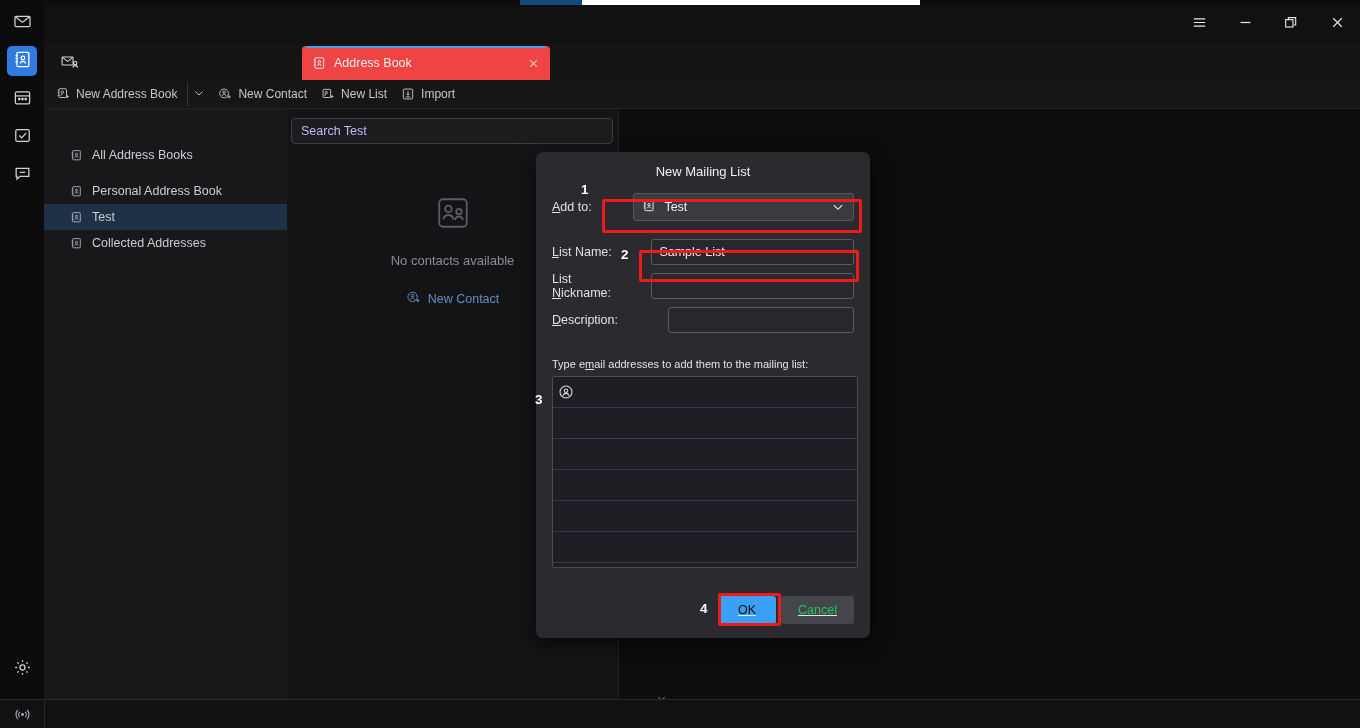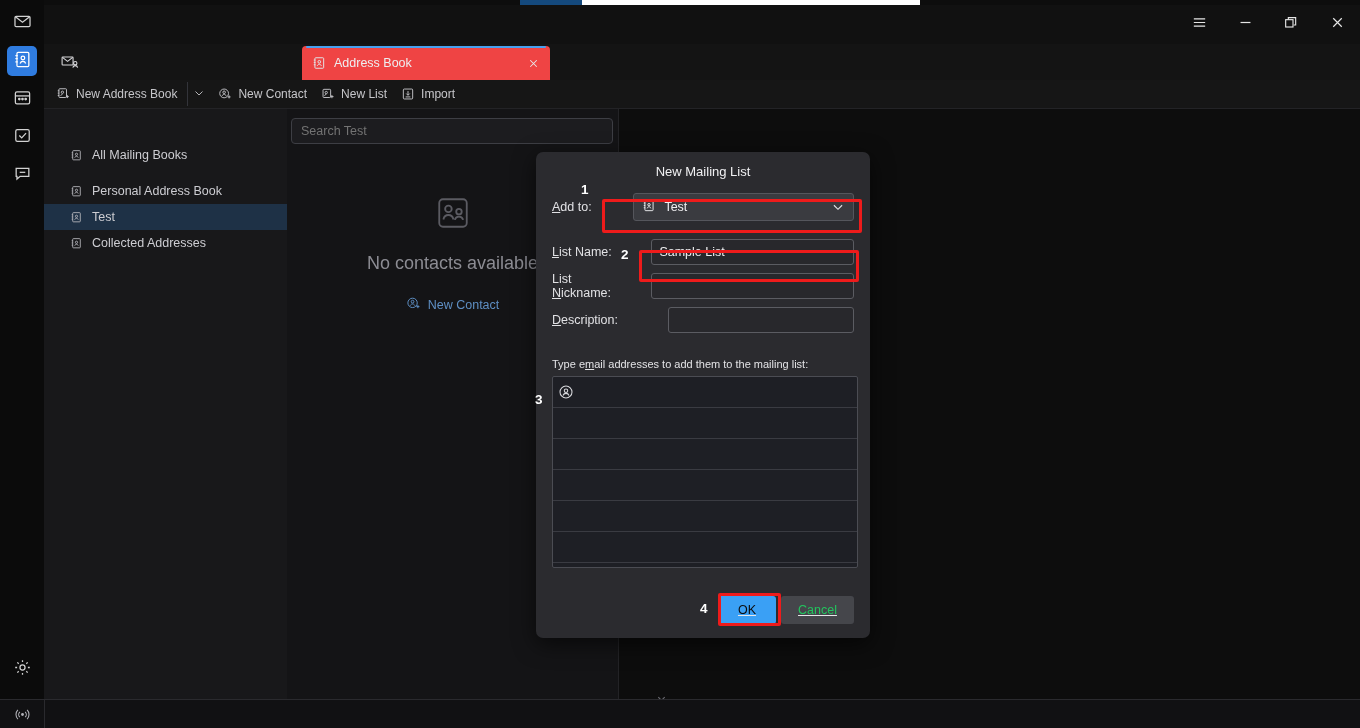--- a/index.html
+++ b/index.html
@@ -97,28 +97,28 @@
     position: absolute; left: 0; top: 590px; width: 574px; height: 29px;
     background: #18181a; color: #a7a7ad; font-size: 11.5px;
     display: flex; align-items: center; padding-left: 12px;
   }
 
   .contentpane { position: absolute; left: 243px; top: 0; width: 331px; height: 590px; background: #141416; }
   .searchTest {
     position: absolute; left: 4px; top: 9px; width: 322px; height: 26px;
     background: #1c1c1f; border: 1px solid #3d3e44; border-radius: 4px;
     display: flex; align-items: center; padding: 0 9px;
-    color: #737373; font-size: 12.5px;
+    color: #c4b5fd; font-size: 12.5px;
   }
   .empty-wrap {
     position: absolute; left: 0; top: 52px; width: 331px; height: 250px;
     display: flex; flex-direction: column; align-items: center;
   }
   .empty-ico { color: #5b5b62; margin-top: 30px; }
-  .empty-title { color: #8c8c93; font-size: 18px; margin-top: 14px; }
+  .empty-title { color: #8c8c93; font-size: 13px; margin-top: 14px; }
   .empty-link { color: #5e8fc4; font-size: 12.5px; margin-top: 22px; display: flex; align-items: center; gap: 7px; }
   .pane-scrollarrow { position: absolute; left: 608px; top: 581px; width: 18px; height: 18px; display: flex; align-items: center; justify-content: center; color: #6d6d74; }
   .pane-divider { position: absolute; left: 574px; top: 0; width: 1px; height: 619px; background: #232326; }
 
   .botbar { position: absolute; left: 0; top: 699px; width: 1360px; height: 29px; background: #111113; border-top: 1px solid #2a2a2e; display: flex; align-items: center; }
   .botbar .sig { width: 44px; display: flex; align-items: center; justify-content: center; color: #b4b4ba; }
   .botbar .sep { width: 1px; height: 29px; background: #2a2a2e; }
 
   
   .dialog {
@@ -367,21 +367,21 @@
     <div class="booklist">
       <div class="book-row top">
         <span class="book-ico">
           <svg width="13" height="13" viewBox="0 0 24 24" fill="none" stroke="currentColor" stroke-width="1.6">
             <rect x="5" y="3" width="14" height="17" rx="1.4"></rect>
               <path d="M3 7h2.5M3 11h2.5M3 15h2.5"></path>
             <circle cx="12" cy="9.8" r="2.1"></circle>
               <path d="M8.8 16c.5-1.8 1.8-2.6 3.2-2.6s2.7.8 3.2 2.6"></path>
           </svg>
         </span>
-        <span>All Mailing Books</span>
+        <span>All Address Books</span>
       </div>
       <div class="book-row gap">
         <span class="book-ico">
           <svg width="13" height="13" viewBox="0 0 24 24" fill="none" stroke="currentColor" stroke-width="1.6">
             <rect x="5" y="3" width="14" height="17" rx="1.4"></rect>
               <path d="M3 7h2.5M3 11h2.5M3 15h2.5"></path>
             <circle cx="12" cy="9.8" r="2.1"></circle>
               <path d="M8.8 16c.5-1.8 1.8-2.6 3.2-2.6s2.7.8 3.2 2.6"></path>
           </svg>
         </span>

